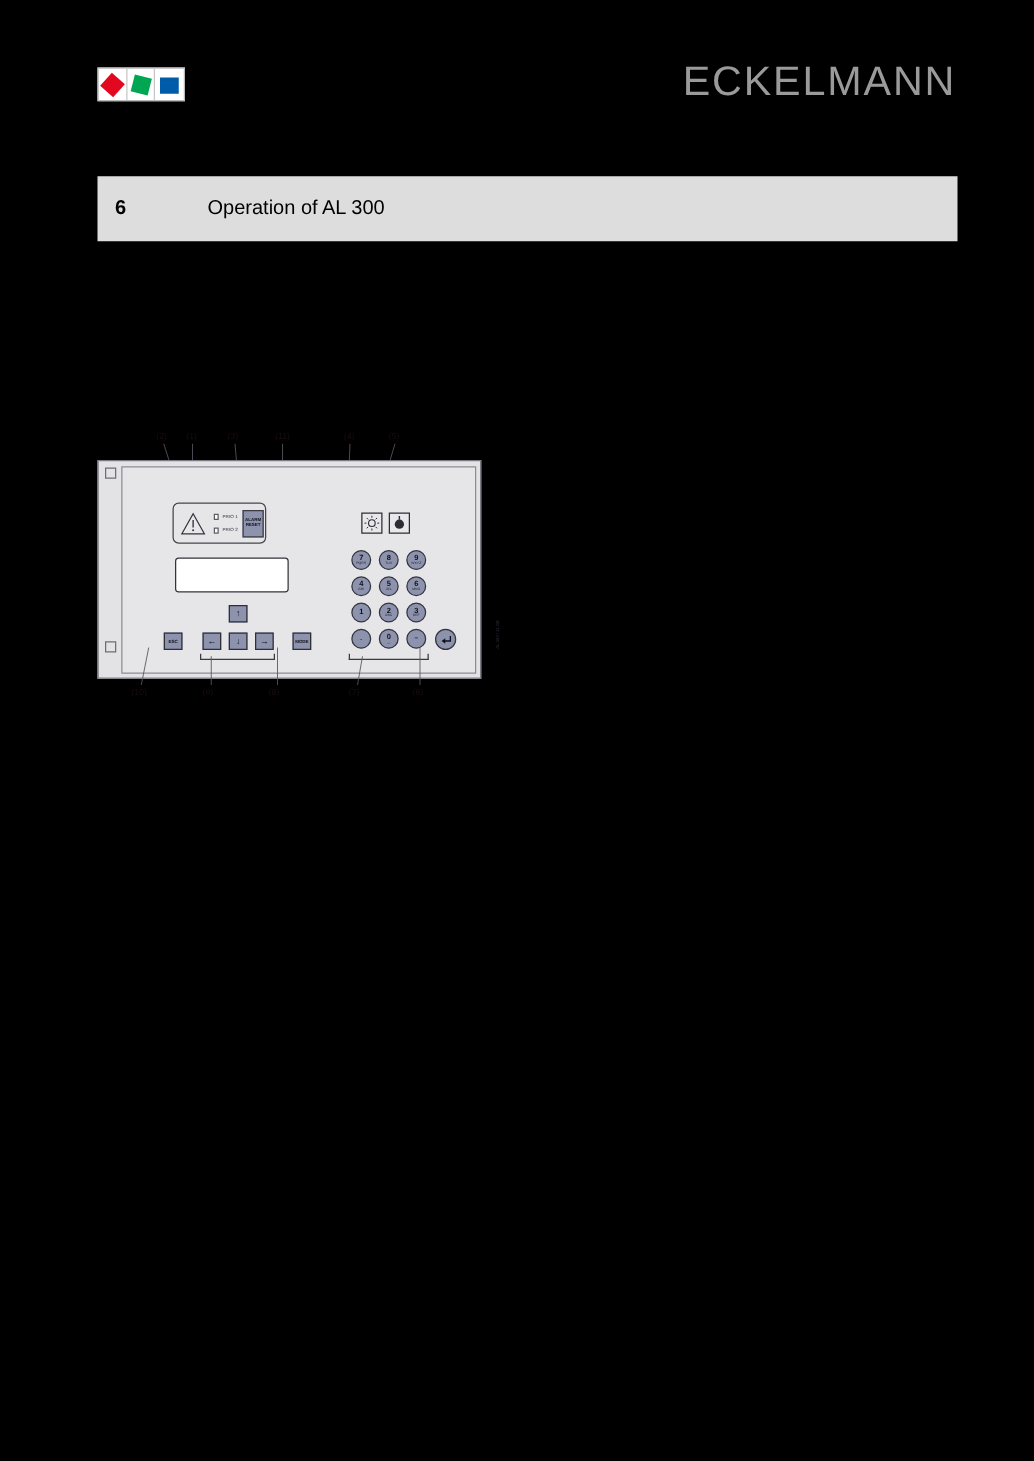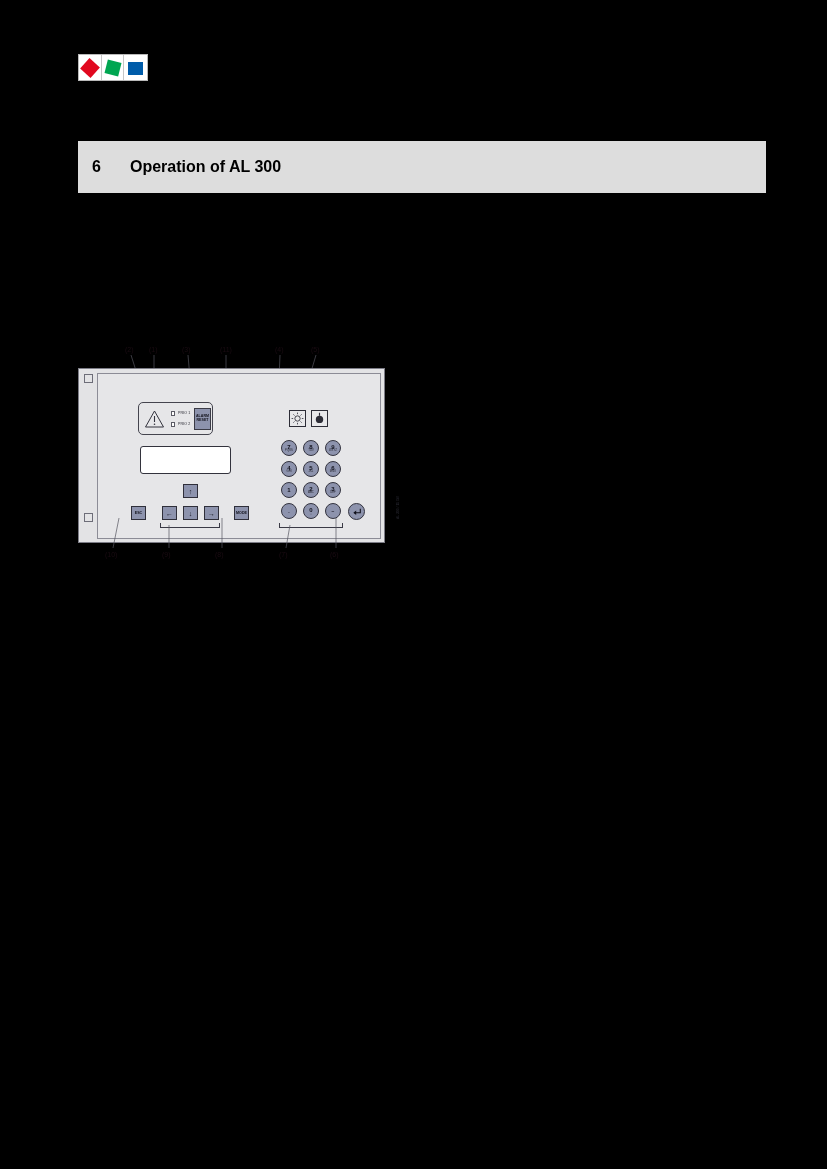--- a/index.html
+++ b/index.html
@@ -55,21 +55,21 @@
     position:absolute;left:78px;top:141px;
     width:688px;height:52px;
     background:#dddddd;
     display:flex;align-items:center;
   }
   .chapter-num{
     color:#000;font-weight:bold;font-size:16px;
     margin-left:14px;width:38px;
   }
   .chapter-title{
-    color:#000;font-weight:bold;font-size:16px;
+    color:#000;font-weight:normal;font-size:16px;margin-left:36px;
   }
 
   
   .figure{
     position:absolute;left:78px;top:340px;
     width:312px;height:230px;
   }
 
   
   .callout{
@@ -235,20 +235,21 @@
       <div class="sq sq-red"></div>
     </div>
     <div class="logo-cell">
       <div class="sq sq-green"></div>
     </div>
     <div class="logo-cell">
       <div class="sq sq-blue"></div>
     </div>
   </div>
 
+  <div class="wordmark">ECKELMANN</div>
 
   <div class="chapter-bar">
     <div class="chapter-num">6</div>
     <div class="chapter-title">Operation of AL 300</div>
   </div>
 
   <div class="figure">
 
     <div class="callout" style="left:47px;top:6px;">(2)</div>
     <div class="callout" style="left:71px;top:6px;">(1)</div>

